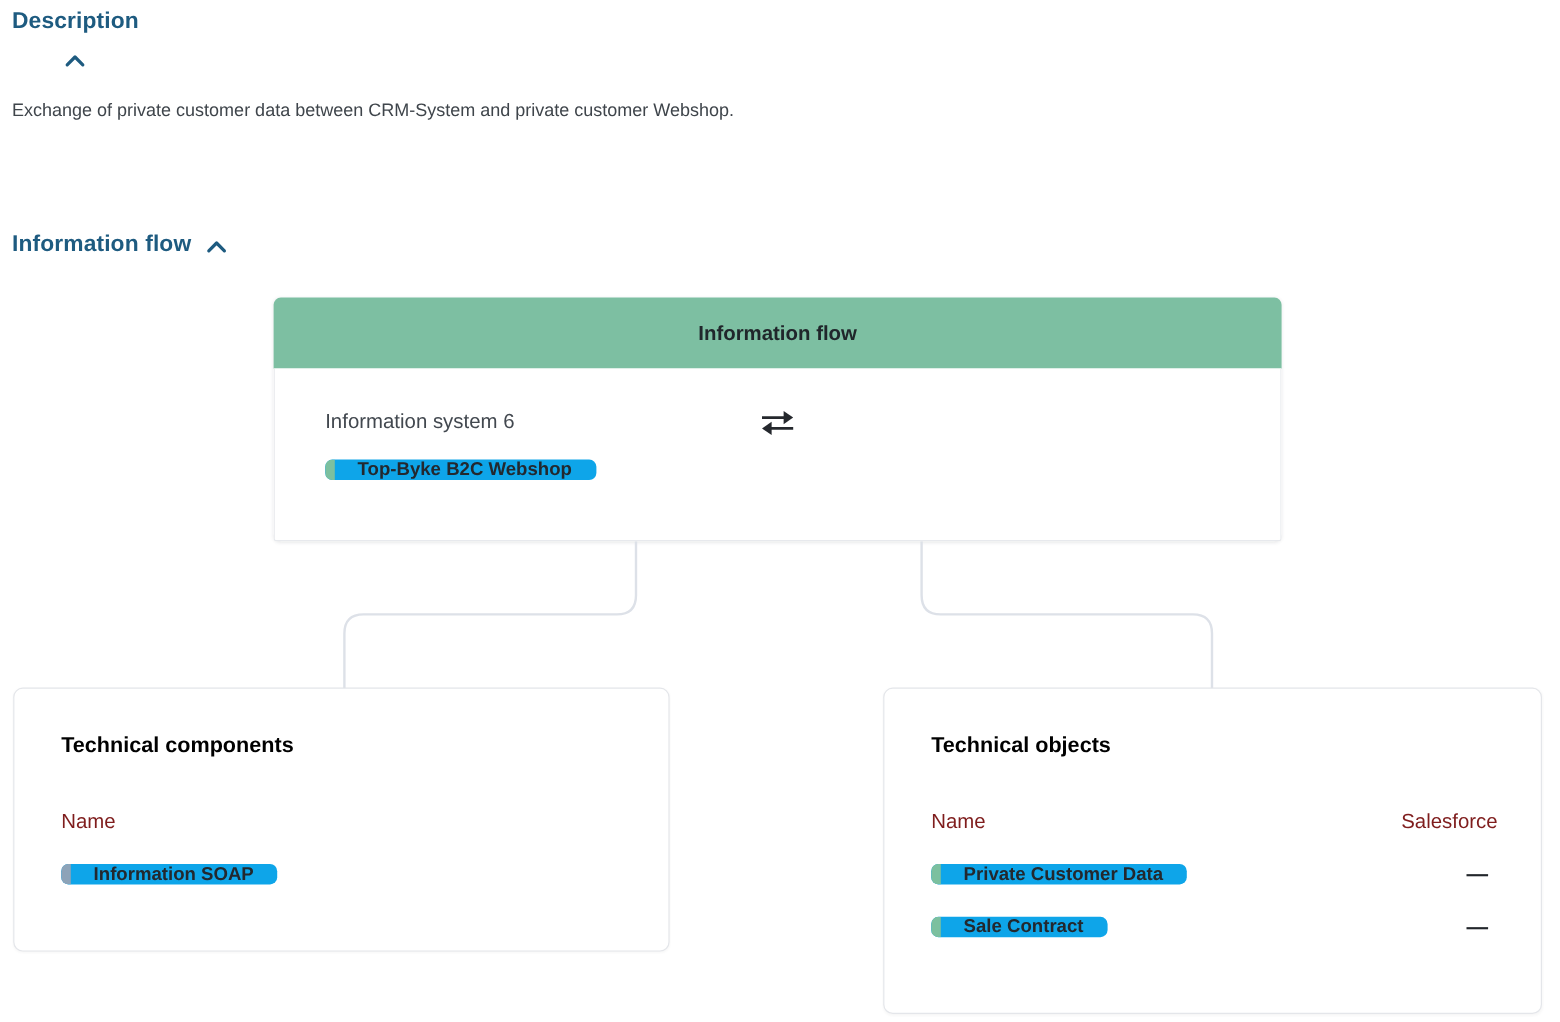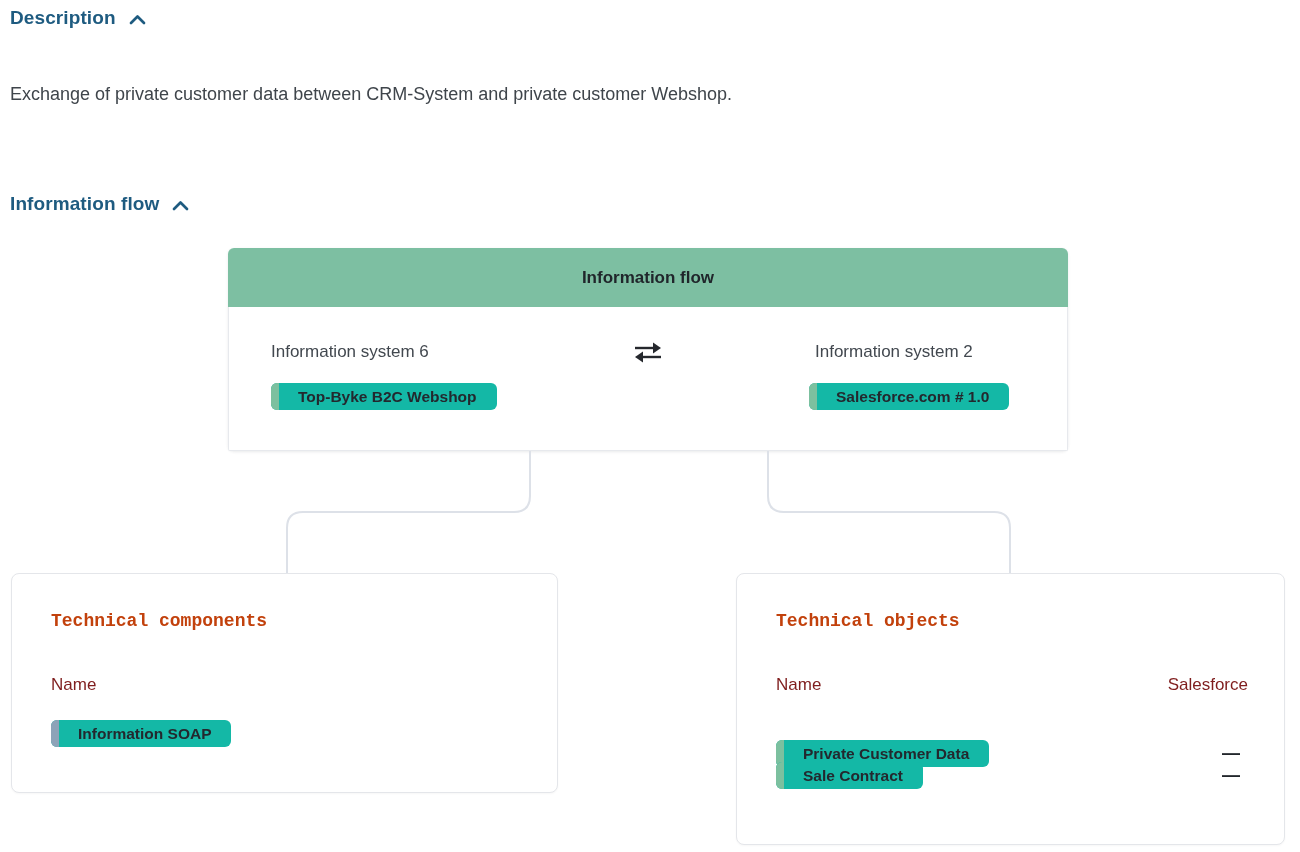--- a/index.html
+++ b/index.html
@@ -25,28 +25,28 @@
     cursor: pointer;
   }
   .section-title {
     font-size: 19px;
     font-weight: 700;
     color: #1e5b80;
     letter-spacing: 0.1px;
   }
   .chevron { display: block; margin-top: 3px; }
 
-  #desc-header { left: 10px; top: 7px; }
+  #desc-header { left: 10px; top: 7px; flex-direction: column; }
   #flow-header { left: 10px; top: 193px; }
 
   .desc-text {
     position: absolute;
     left: 10px;
     top: 84px;
-    font-size: 18px;
+    font-size: 15px;
     color: #3f454b;
   }
 
   
   .flow-card {
     position: absolute;
     left: 228px;
     top: 248px;
     width: 840px;
     box-shadow: 0 1px 3px rgba(40,50,60,0.10);
@@ -85,24 +85,24 @@
     left: 0; right: 0;
     top: 32px;
     display: flex;
     justify-content: center;
   }
 
   
   .tag {
     display: inline-flex;
     align-items: center;
-    background: #14b8a6;
+    background: #0ea5e9;
     border-radius: 6px;
     overflow: hidden;
-    height: 27px;
+    height: 17px;
     cursor: pointer;
   }
   .tag-bar { width: 8px; align-self: stretch; }
   .tag.green .tag-bar { background: #7cc09f; }
   .tag.slate .tag-bar { background: #8da3b8; }
   .tag-text {
     padding: 0 20px 0 19px;
     font-size: 15.5px;
     font-weight: 600;
     color: #23282e;
@@ -125,22 +125,21 @@
     box-shadow: 0 1px 2px rgba(40,50,60,0.04);
   }
   .tech-panel { left: 11px; top: 573px; width: 547px; height: 220px; }
   .biz-panel  { left: 736px; top: 573px; width: 549px; height: 272px; }
   .panel-title {
     position: absolute;
     left: 39px;
     top: 37px;
     font-size: 18px;
     font-weight: 700;
-    color: #c2410c;
-    font-family: Liberation Mono, monospace;
+    color: #000000;
   }
   .col-header {
     font-size: 17px;
     color: #7f1d1d;
   }
   .headers-row {
     position: absolute;
     left: 39px;
     right: 36px;
     top: 101px;
@@ -151,21 +150,21 @@
   .tech-name-header { position: absolute; left: 39px; top: 101px; }
   .tech-tag-row { position: absolute; left: 39px; top: 146px; }
   .biz-row {
     position: absolute;
     left: 39px;
     right: 36px;
     display: flex;
     justify-content: space-between;
     align-items: center;
   }
-  .biz-row-1 { top: 144px; margin-top: 22px; }
+  .biz-row-1 { top: 144px; }
   .biz-row-2 { top: 188px; }
   .dash {
     font-size: 18px;
     font-weight: 600;
     color: #22262b;
     margin-right: 8px;
   }
 </style>
 </head>
 <body>
@@ -201,27 +200,20 @@
 
       <div class="arrow-wrap">
         <svg width="36" height="27" viewBox="0 0 36 27">
           <line x1="5" y1="9" x2="25" y2="9" stroke="#25282d" stroke-width="2.4"></line>
           <polygon points="23,3.5 31,9 23,14.5" fill="#25282d"></polygon>
           <line x1="11" y1="18" x2="31" y2="18" stroke="#25282d" stroke-width="2.4"></line>
           <polygon points="13,12.5 5,18 13,23.5" fill="#25282d"></polygon>
         </svg>
       </div>
 
-      <div class="system system-2">
-        <div class="system-label">Information system 2</div>
-        <div class="tag green">
-          <span class="tag-bar"></span>
-          <span class="tag-text">Salesforce.com # 1.0</span>
-        </div>
-      </div>
 
     </div>
   </div>
 
   <svg class="connectors" width="1300" height="123" viewBox="0 0 1300 123">
     <path d="M530,0 V45 Q530,61 514,61 H303 Q287,61 287,77 V123" fill="none" stroke="#dde1e8" stroke-width="2"></path>
     <path d="M768,0 V45 Q768,61 784,61 H994 Q1010,61 1010,77 V123" fill="none" stroke="#dde1e8" stroke-width="2"></path>
   </svg>
 
   <div class="panel tech-panel">

